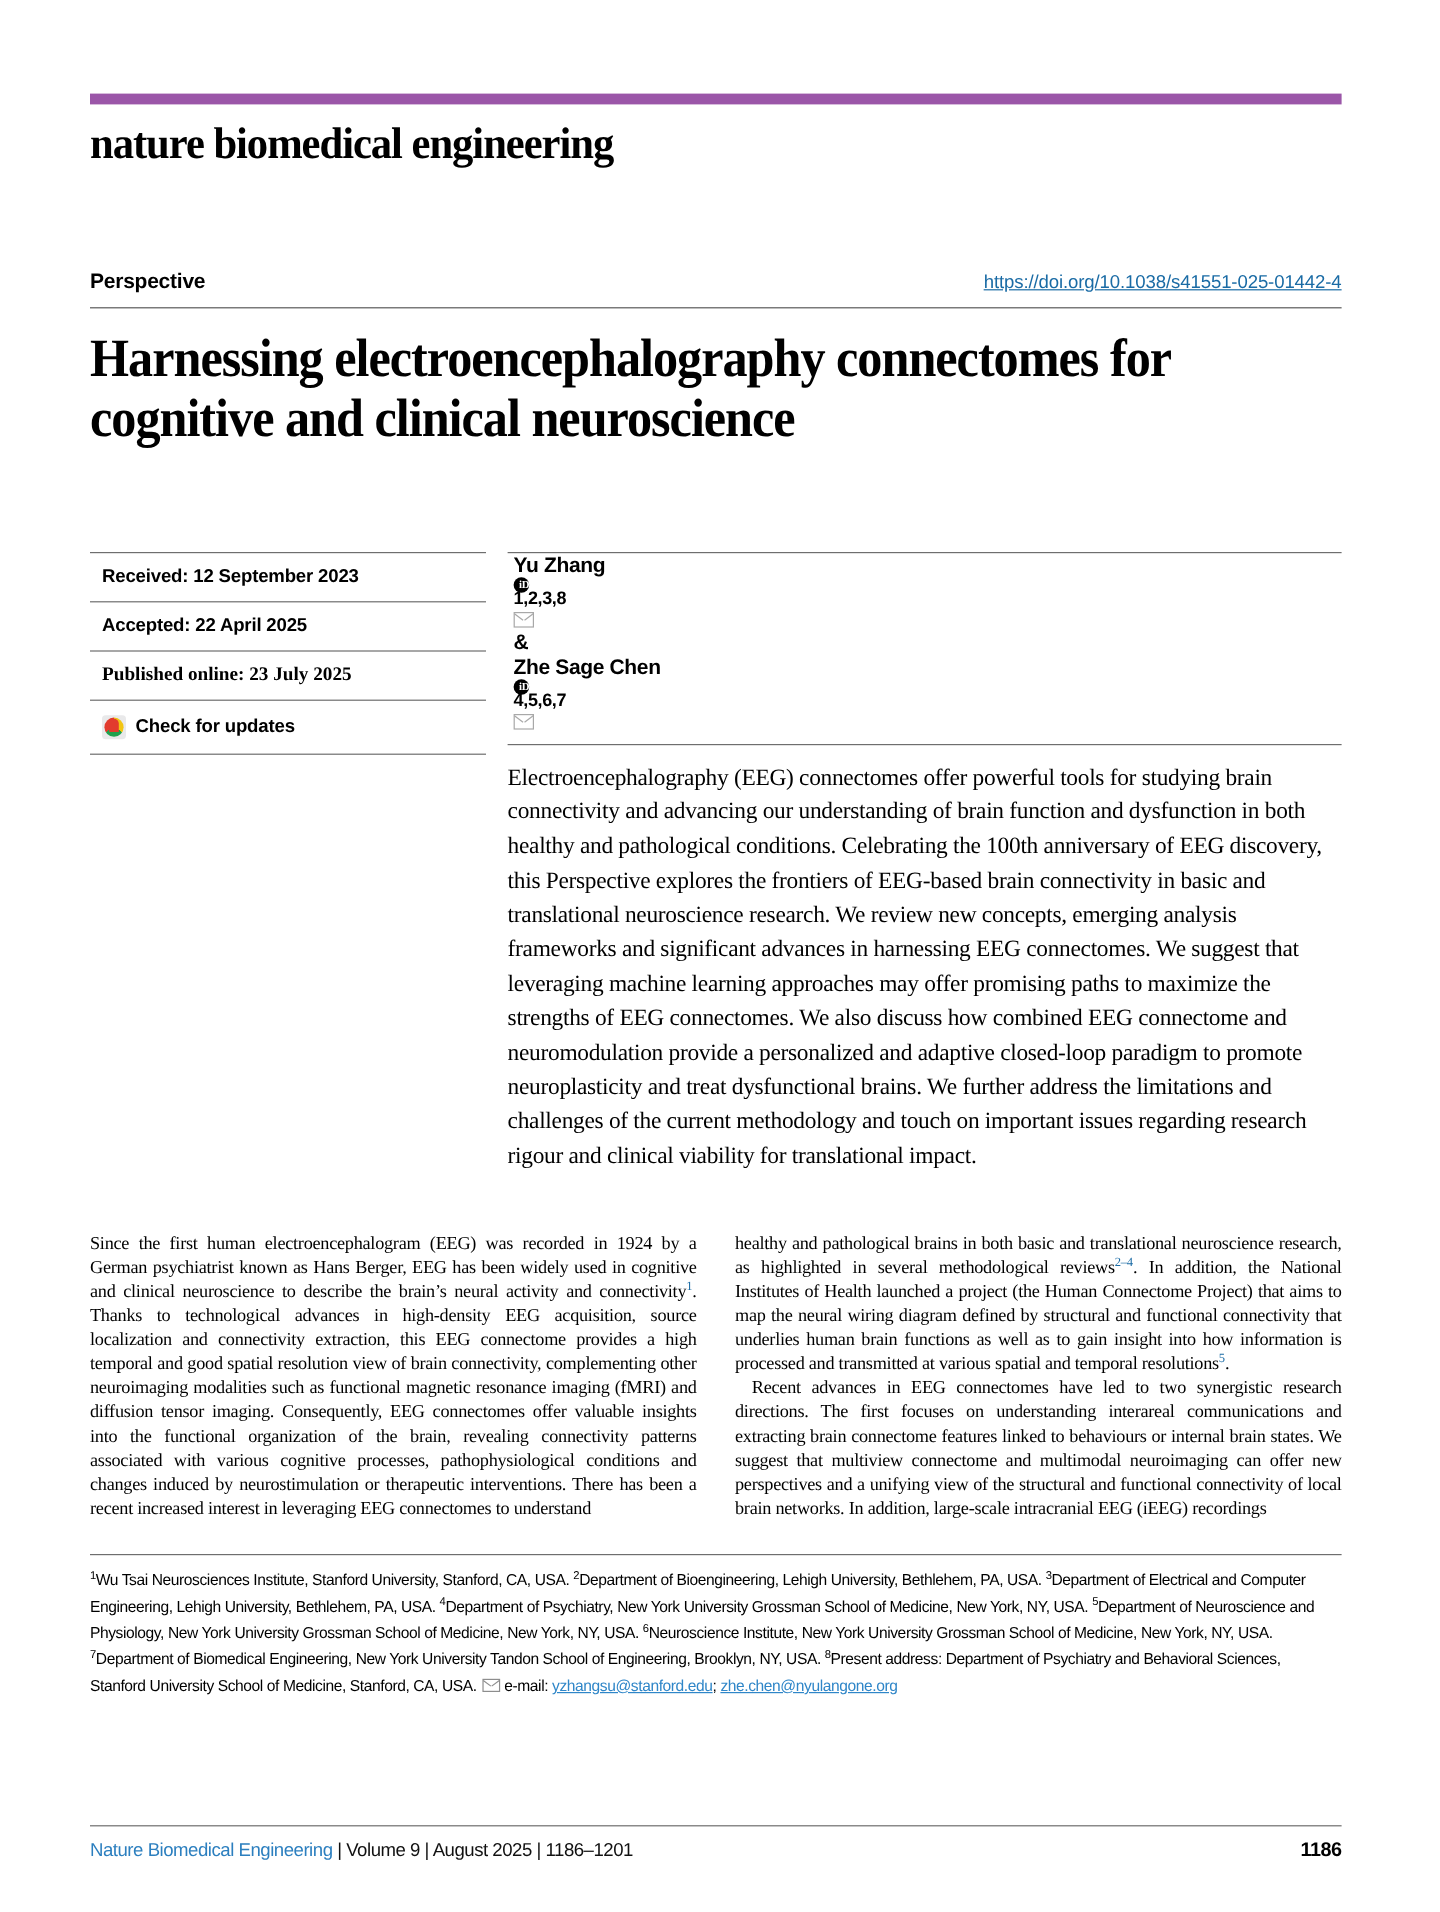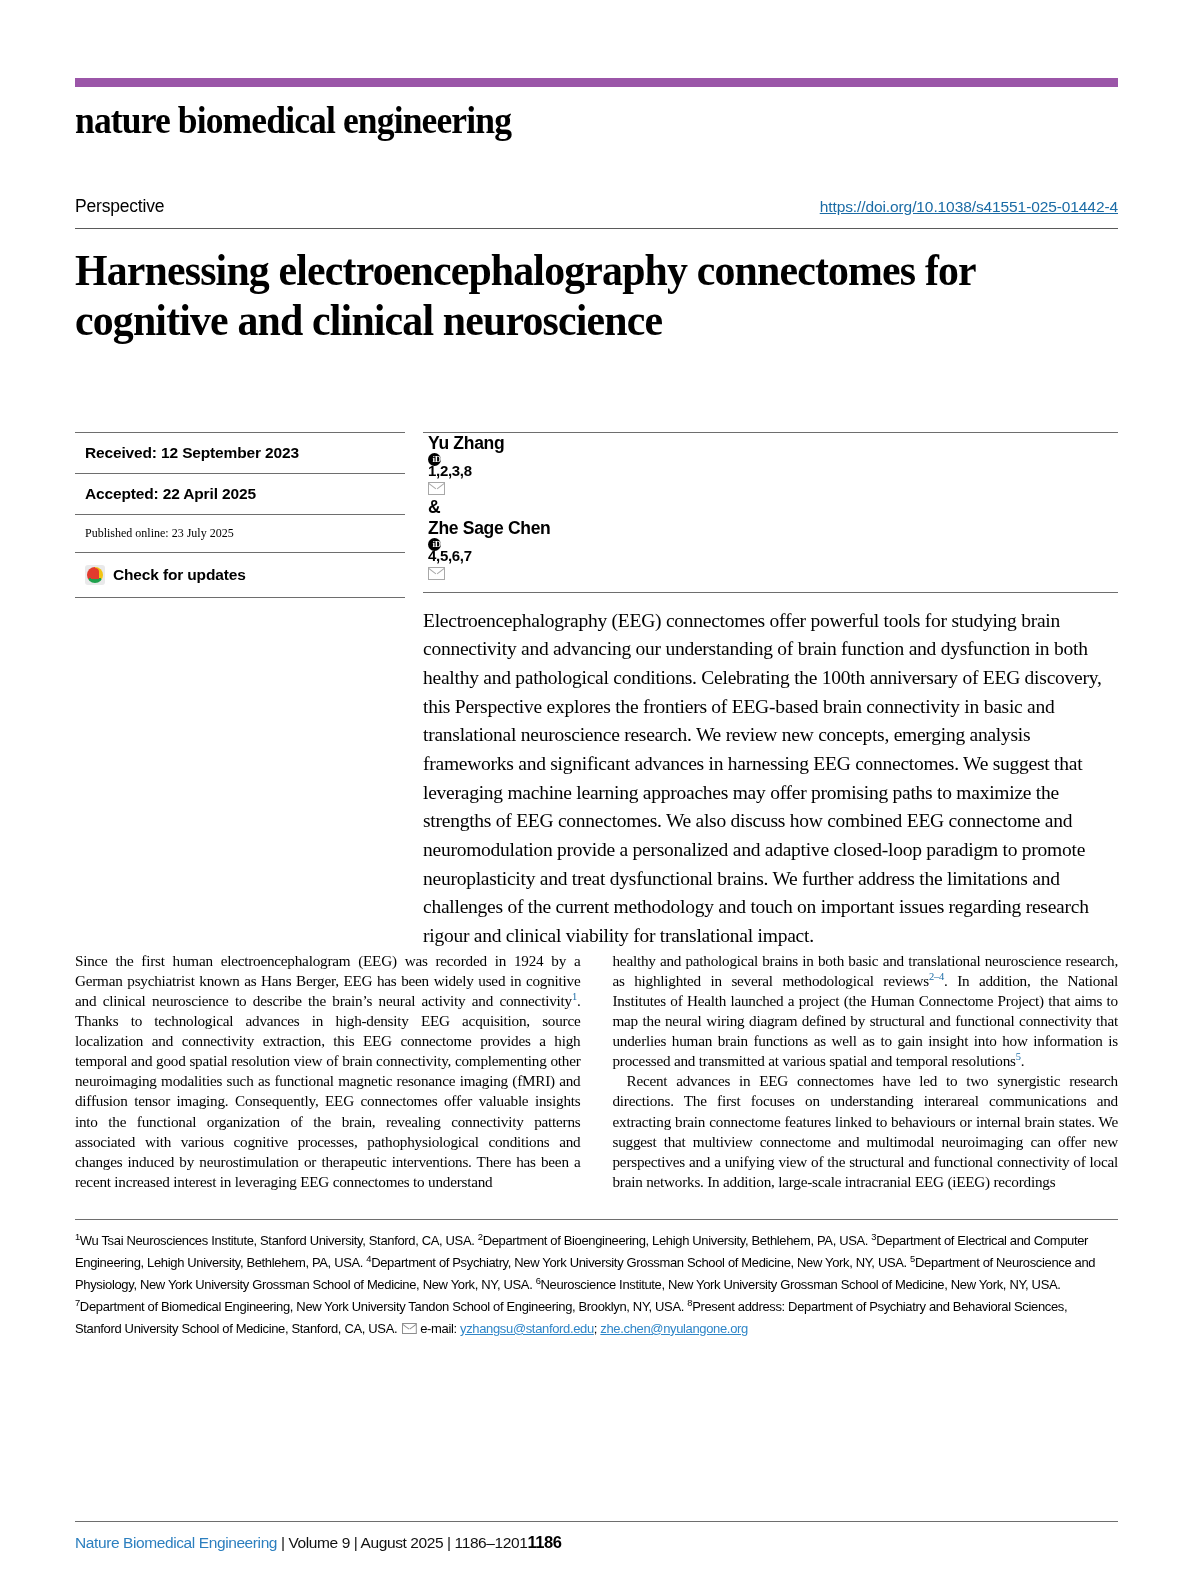--- a/index.html
+++ b/index.html
@@ -46,22 +46,23 @@
   
   .type-row {
     margin-top: 55px;
     display: flex;
     justify-content: space-between;
     align-items: baseline;
     width: 1043px;
   }
   .article-type {
     font-size: 17.5px;
-    font-weight: normal;
+    font-weight: bold;
     letter-spacing: -0.2px;
+    margin-top: 28px;
   }
   .doi {
     font-size: 15.5px;
     color: #1a6ba5;
     letter-spacing: -0.1px;
   }
   .rule-top {
     margin-top: 11px;
     width: 1043px;
     height: 1px;
@@ -99,22 +100,22 @@
     width: 330px;
   }
   .meta-item {
     font-size: 15.5px;
     font-weight: bold;
     letter-spacing: -0.15px;
     padding: 11px 0 11px 10px;
   }
   .meta-item.serif {
     font-family: "Liberation Serif", serif;
-    font-weight: normal;
-    font-size: 12px;
+    font-weight: bold;
+    font-size: 16px;
     letter-spacing: 0;
   }
   .meta-item.check {
     display: flex;
     align-items: center;
     gap: 8px;
     padding-top: 12px;
     padding-bottom: 12px;
   }
   .crossmark {
@@ -206,20 +207,21 @@
     line-height: 1.47;
     letter-spacing: -0.25px;
     padding-top: 14px;
     text-align: left;
   }
 
   
   .body-wrap {
     display: flex;
     gap: 32px;
+    margin-top: 48px;
     width: 1043px;
   }
   .body-col {
     flex: 1;
     font-family: "Liberation Serif", serif;
     font-size: 15.2px;
     line-height: 1.325;
     text-align: justify;
     letter-spacing: -0.22px;
     -webkit-hyphens: none;
@@ -281,20 +283,21 @@
     width: 1043px;
     height: 1px;
     background: #6e6e6e;
   }
   .footer {
     position: absolute;
     left: 75px;
     top: 1533px;
     width: 1043px;
     display: flex;
+    justify-content: space-between;
     align-items: baseline;
     font-size: 15.5px;
     letter-spacing: -0.4px;
   }
   .footer .journal { color: #2c7fbf; }
   .footer .meta-text { color: #111; }
   .footer .pageno { font-weight: bold; font-size: 16.5px; }
 </style>
 </head>
 <body>

